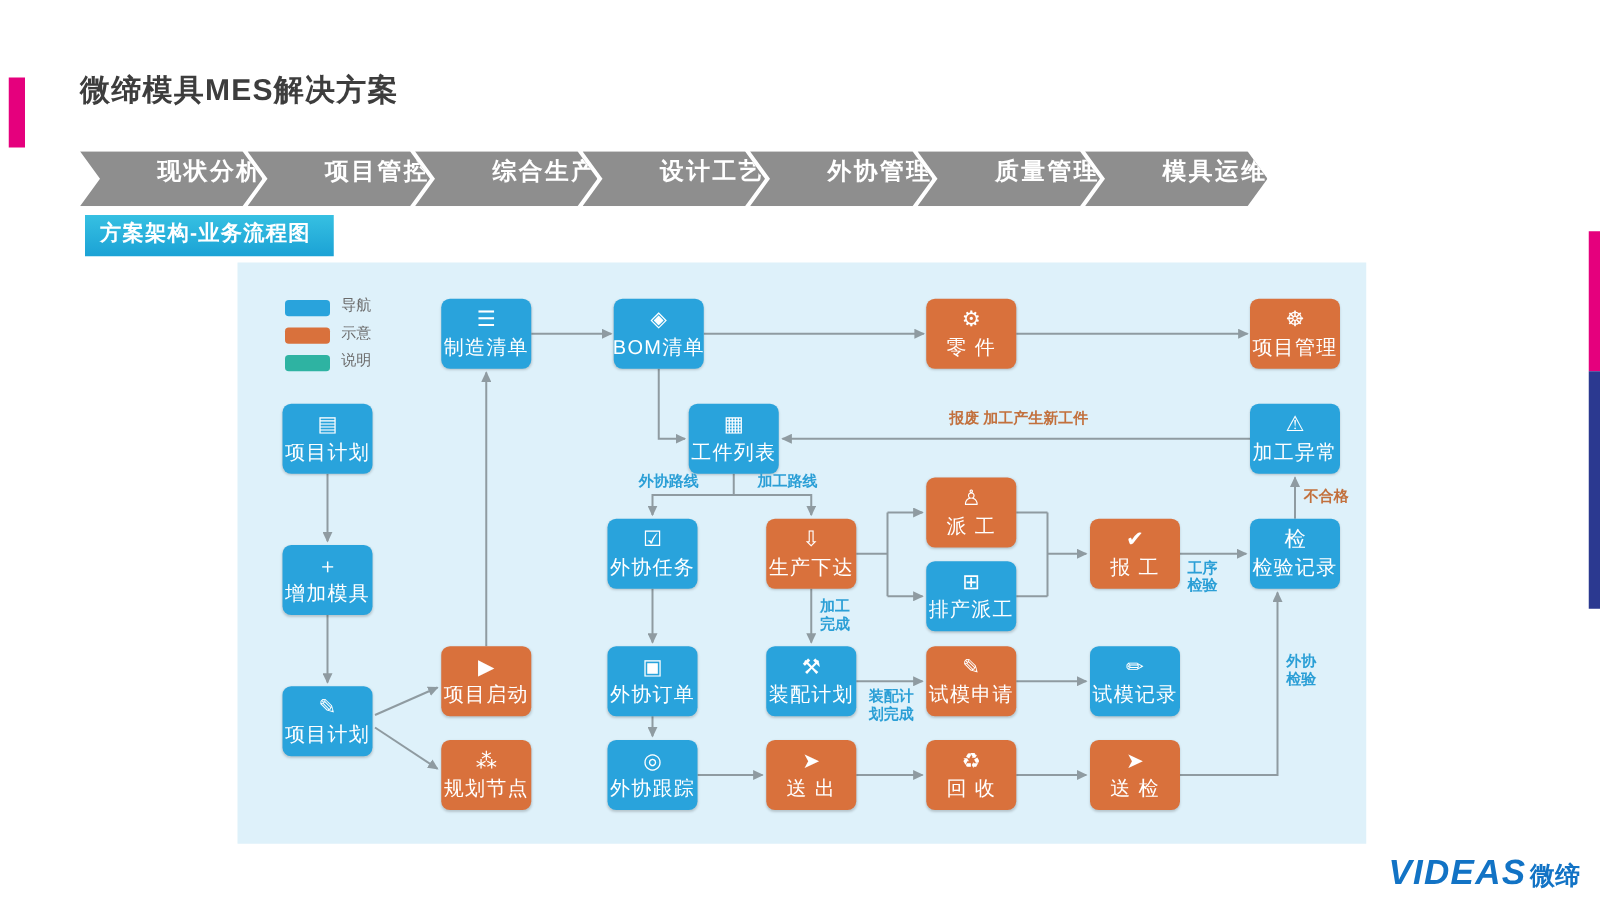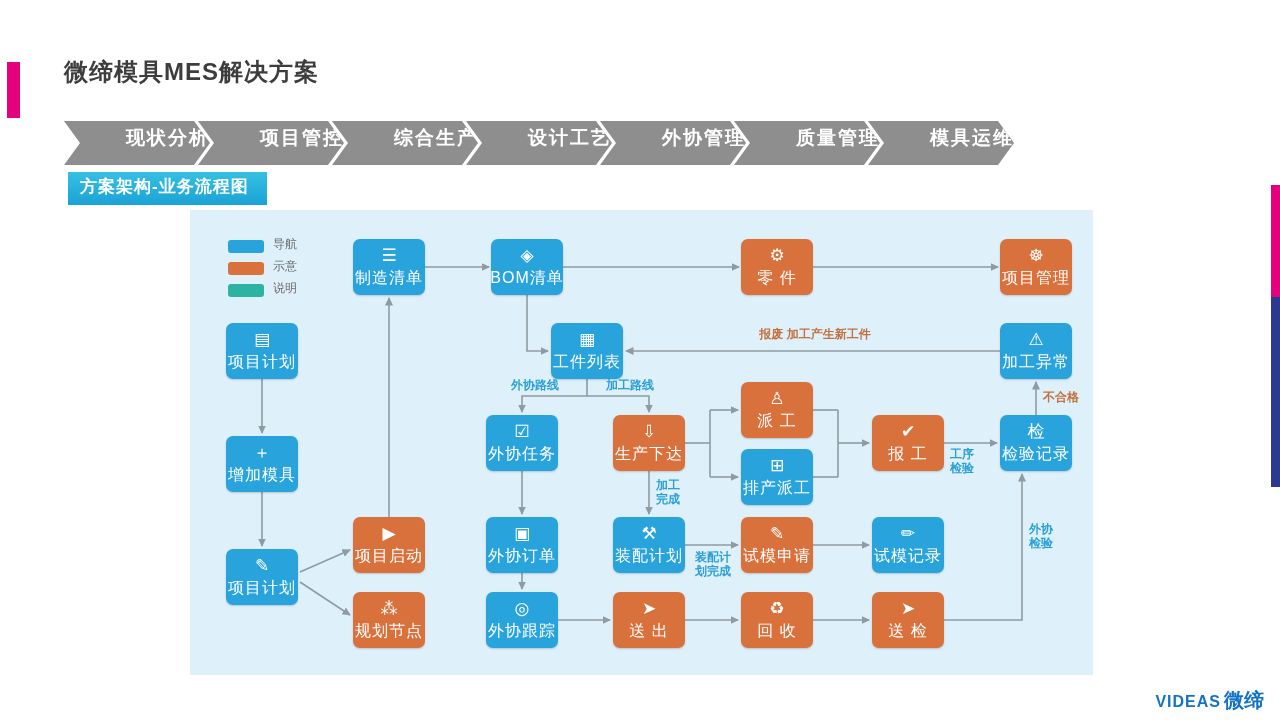--- a/index.html
+++ b/index.html
@@ -58,21 +58,21 @@
   .node.demo{background:#d9713c;}
   .nicon{font-size:17px;line-height:21px;height:21px;}
   .nlabel{font-size:16px;font-weight:normal;letter-spacing:1px;margin-top:2px;white-space:nowrap;}
   
   .elabel{position:absolute;font-size:12px;line-height:14px;white-space:pre-line;font-weight:bold;}
   .elabel.blue{color:#2b9fd6;}
   .elabel.orange{color:#c2703d;}
   .center{transform:translateX(-50%);}
   
   .brand{position:absolute;right:16px;bottom:6px;color:#1273c5;display:flex;align-items:baseline;}
-  .brand-en{font-size:16px;font-weight:800;letter-spacing:1px;}
+  .brand-en{font-size:28px;font-weight:800;letter-spacing:1px;font-style:italic;}
   .brand-cn{font-size:20px;font-weight:bold;margin-left:3px;}
 </style>
 </head>
 <body>
 
 <div class="accent left-magenta"></div>
 <div class="accent right-magenta"></div>
 <div class="accent right-blue"></div>
 
 <div class="slide-title">微缔模具MES解决方案</div>

